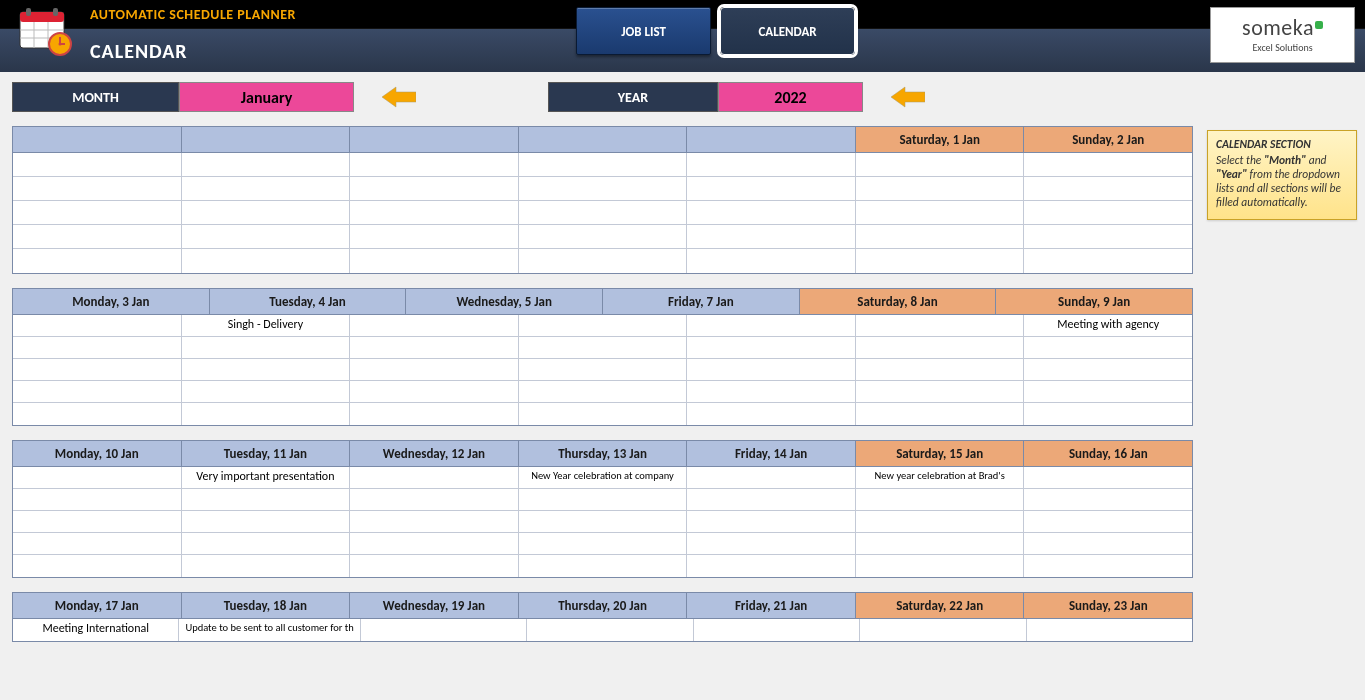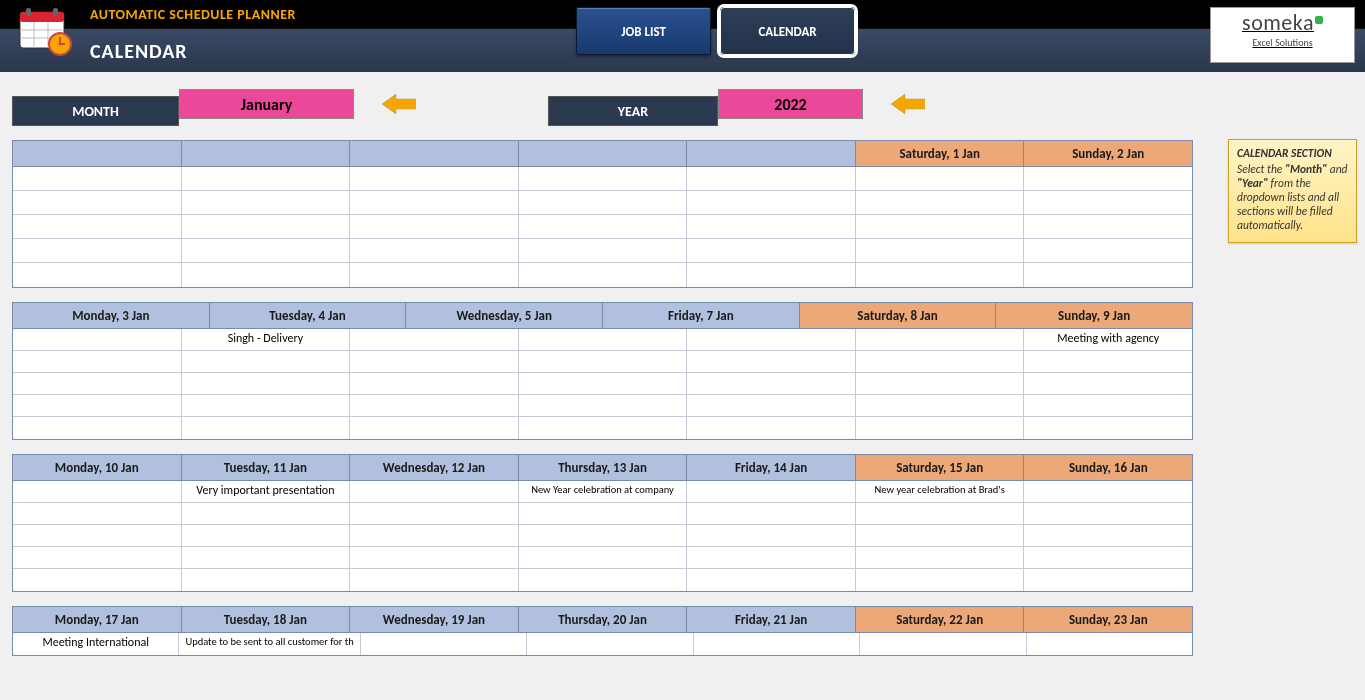--- a/index.html
+++ b/index.html
@@ -86,23 +86,22 @@
     position: absolute;
     right: 10px;
     top: -22px;
     width: 145px;
     height: 56px;
     background: #fff;
     border: 1px solid #999;
     display: flex;
     flex-direction: column;
     align-items: center;
-    justify-content: flex-start;
+    justify-content: center;
     padding: 4px 7px;
-    text-decoration: underline;
   }
   .brand-main { font-size: 22px; font-weight: 500; color: #444; letter-spacing: 0.5px; line-height: 1;}
   .brand-sub { font-size: 10px; color: #444; margin-top: 2px;}
   .brand-dot {
     display:inline-block;width:8px;height:8px;background:#36b04a;border-radius:2px;
     position: relative; top:-6px; margin-left:1px;
   }
   .controls-row {
     display: flex;
     align-items: center;
@@ -112,21 +111,20 @@
   .ctl-label {
     background: #2a3850;
     color: #fff;
     font-weight: bold;
     font-size: 14px;
     height: 30px;
     display: flex;
     align-items: center;
     justify-content: center;
     border: 1px solid #555;
-    margin-top: 14px;
   }
   .ctl-month-label { width: 167px; }
   .ctl-year-label { width: 170px; }
   .ctl-value {
     background: #ec4899;
     border: 1px solid #888;
     height: 30px;
     display: flex;
     align-items: center;
     justify-content: center;
@@ -179,22 +177,22 @@
   }
   .slot:last-child { border-bottom: none; }
   .slot.center { text-align: center; }
   .slot.small { font-size: 10.5px; }
   .slot.active { cursor: text; }
   .week.first .slot { height: 24px; }
 
   .note-box {
     position: absolute;
     right: 8px;
-    top: 139px;
-    width: 129px;
+    top: 130px;
+    width: 150px;
     background: #ffeb99;
     background: linear-gradient(#fff4c6,#ffe38a);
     border: 1px solid #c9a227;
     padding: 6px 8px 10px 8px;
     font-size: 11.5px;
     font-style: italic;
     color: #333;
     box-shadow: 0 1px 2px rgba(0,0,0,.15);
   }
   .note-title { font-weight: bold; font-style: italic; display:block; margin-bottom:2px;}

